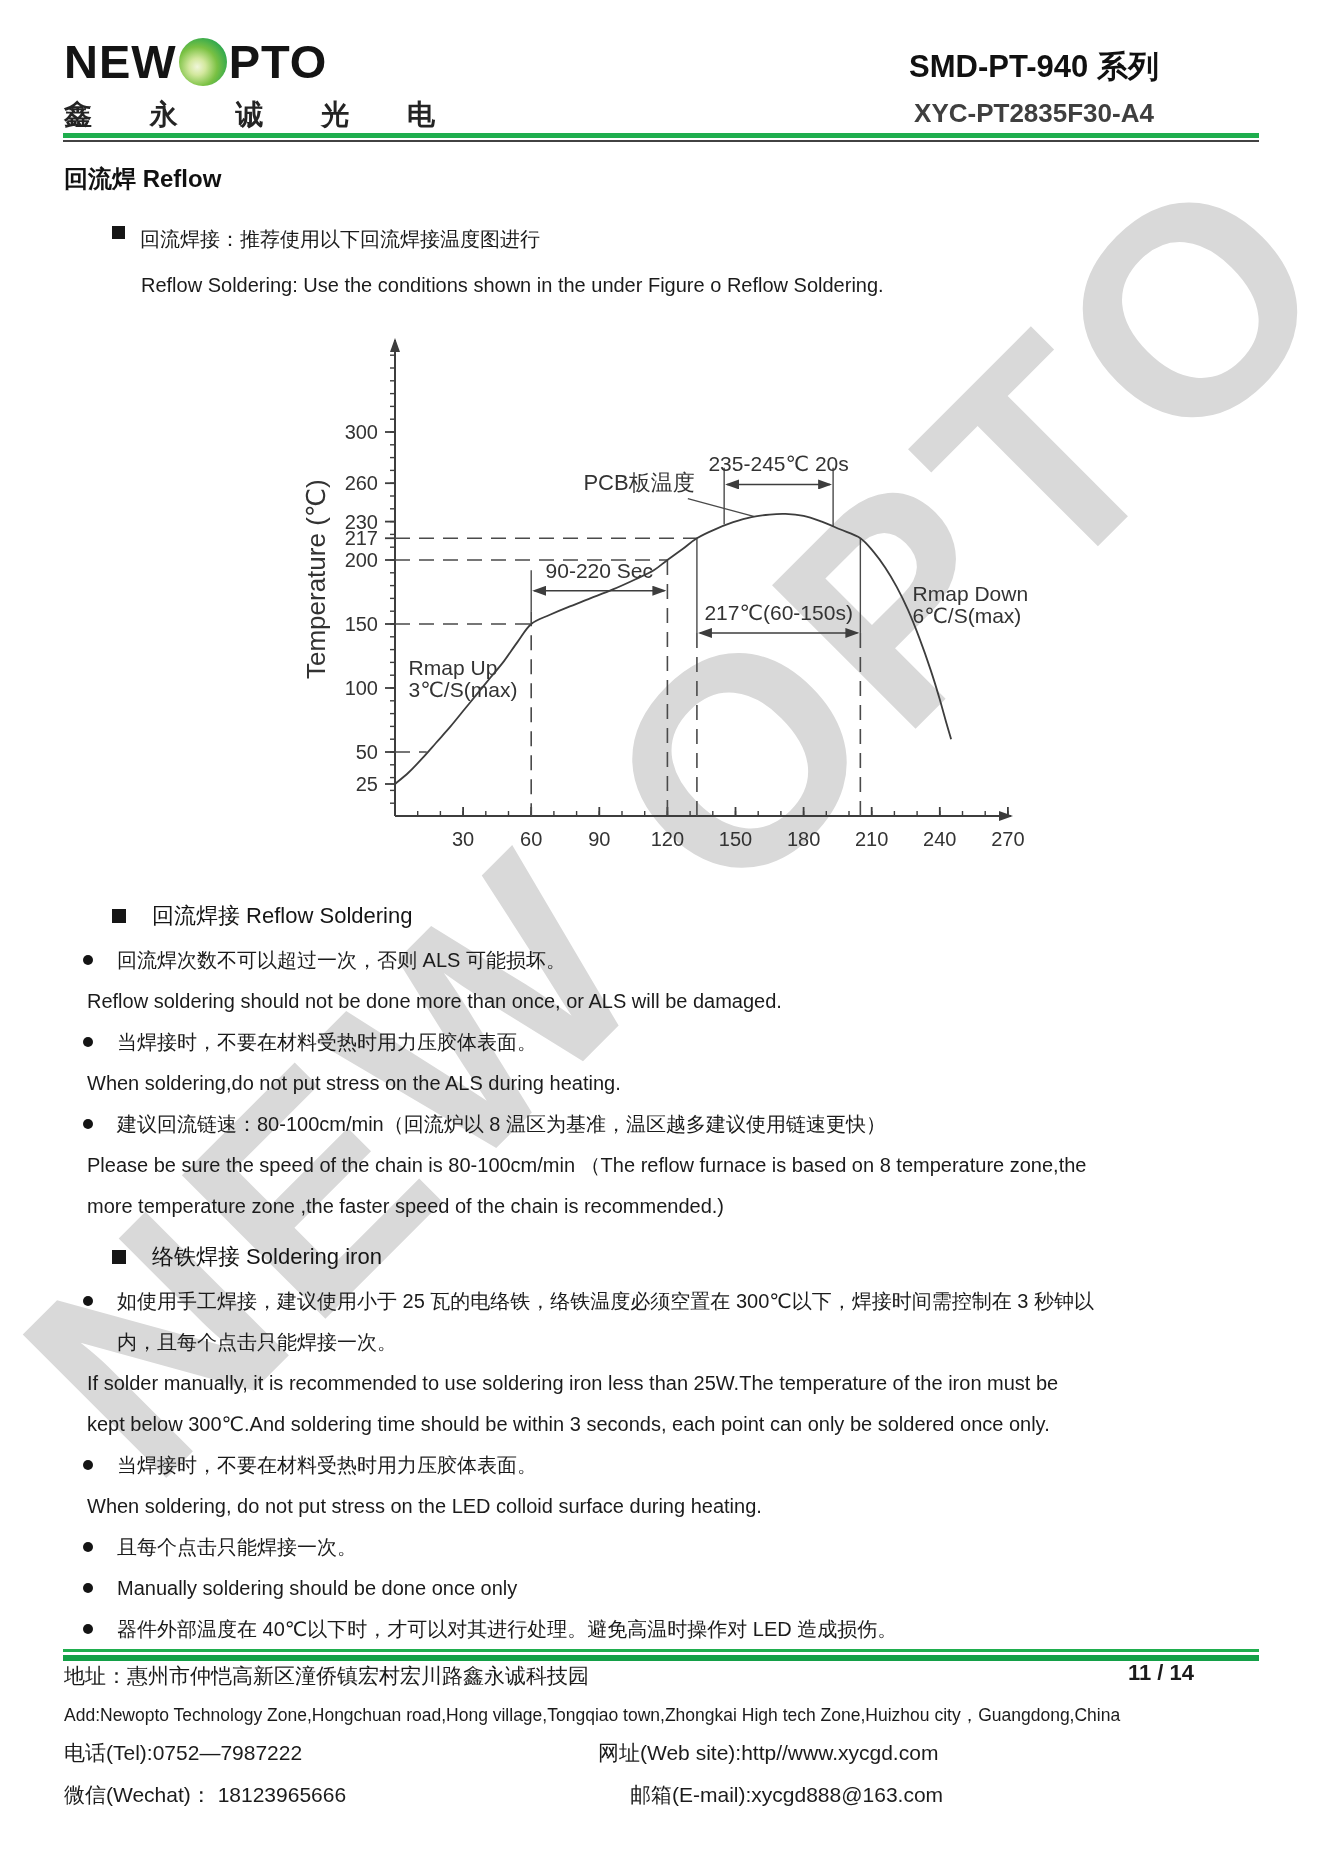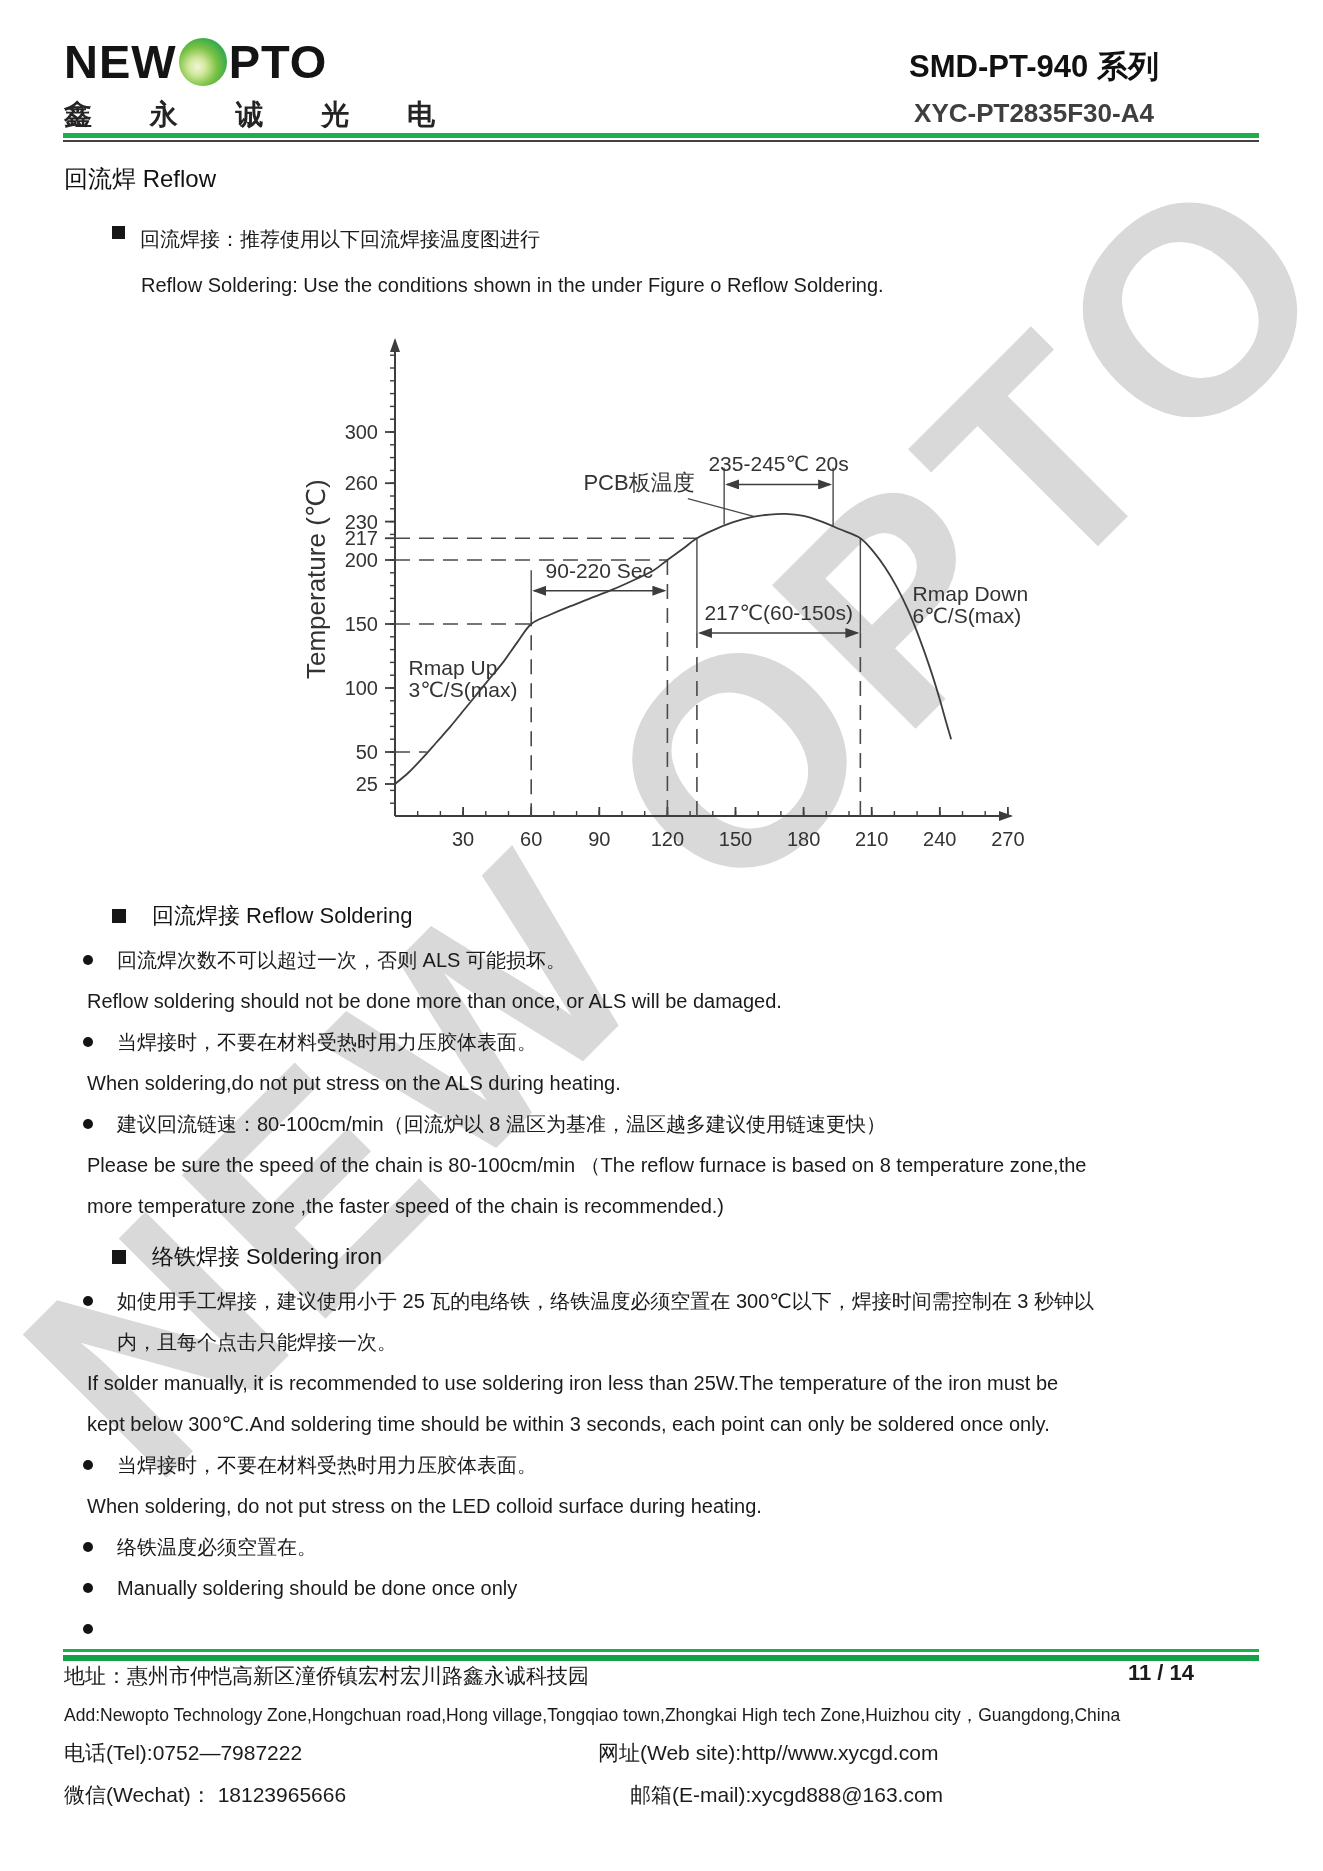--- a/index.html
+++ b/index.html
@@ -17,21 +17,21 @@
       background:radial-gradient(circle at 38% 60%, #f0f6da 0%, #d3e89e 20%, #7ac143 48%, #35aa4d 74%, #0b8a40 100%);}
   .logo-cn{margin-top:7px;font-size:28px;font-weight:700;letter-spacing:25px;color:#242424;white-space:nowrap;}
   .head-right{position:absolute;left:866px;top:46px;width:336px;text-align:center;}
   .series{font-size:31px;font-weight:700;color:#111;}
   .part{font-size:26px;font-weight:700;color:#3f3f3f;margin-top:10px;}
   .rule-top{position:absolute;left:63px;right:64px;top:133px;}
   .rule-top .g1{height:5px;background:#1fae4e;}
   .rule-top .gp{height:2px;background:#fff;}
   .rule-top .g2{height:2px;background:#424242;}
   
-  .sec-title{position:absolute;left:64px;top:163px;font-size:24px;font-weight:400;color:#111;}
+  .sec-title{position:absolute;left:64px;top:163px;font-size:24px;font-weight:700;color:#111;}
   .intro-b{position:absolute;left:112px;top:226px;display:flex;align-items:flex-start;gap:15px;}
   .sq{width:13px;height:13px;background:#161616;flex:none;}
   .t20{font-size:20px;color:#1b1b1b;}
   .intro-en{position:absolute;left:141px;top:274px;font-size:20px;}
   
   .chart{position:absolute;left:295px;top:318px;width:760px;height:560px;}
   
   .bullets{position:absolute;left:0;top:892px;width:1280px;}
   .h1{display:flex;align-items:center;gap:26px;padding-left:112px;font-size:22px;line-height:48px;color:#151515;}
   .h1 .sq{width:14px;height:14px;}
@@ -262,30 +262,31 @@
       <div class="en">If solder manually, it is recommended to use soldering iron less than 25W.The temperature of the iron must be kept below 300℃.And soldering time should be within 3 seconds, each point can only be soldered once only.</div>
 
       <div class="brow">
         <span class="dot"></span>
         <span class="btxt">当焊接时，不要在材料受热时用力压胶体表面。</span>
       </div>
       <div class="en">When soldering, do not put stress on the LED colloid surface during heating.</div>
 
       <div class="brow">
         <span class="dot"></span>
-        <span class="btxt">络铁温度必须空置在。</span>
+        <span class="btxt">且每个点击只能焊接一次。</span>
       </div>
 
       <div class="brow">
         <span class="dot"></span>
         <span class="btxt">Manually soldering should be done once only</span>
       </div>
 
       <div class="brow">
         <span class="dot"></span>
+        <span class="btxt">器件外部温度在 40℃以下时，才可以对其进行处理。避免高温时操作对 LED 造成损伤。</span>
       </div>
 
     </div>
 
     <div class="rule-bot">
       <div class="g1"></div>
       <div class="gp"></div>
       <div class="g2"></div>
     </div>
     <div class="f-addr">地址：惠州市仲恺高新区潼侨镇宏村宏川路鑫永诚科技园</div>

